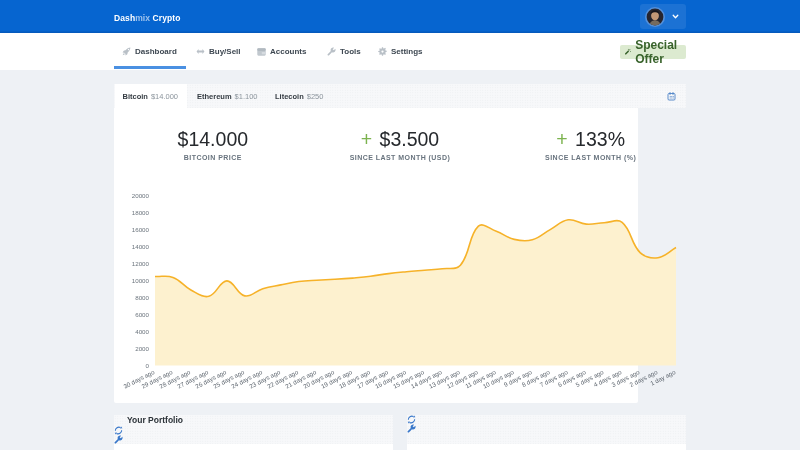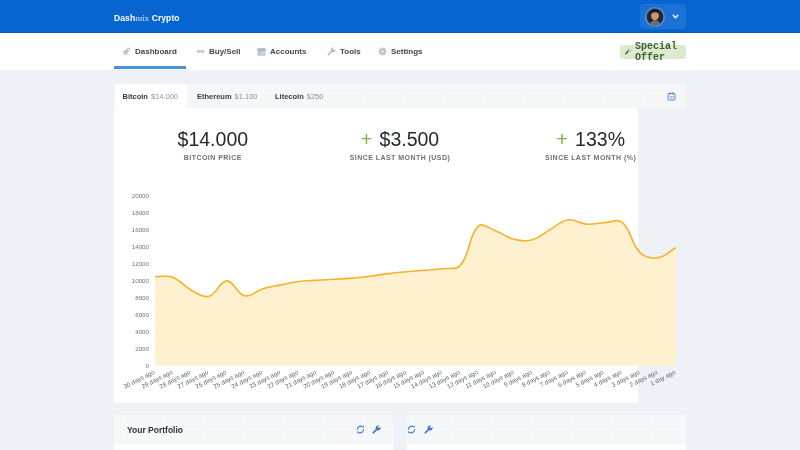--- a/index.html
+++ b/index.html
@@ -1,48 +1,48 @@
 <!DOCTYPE html>
 <html><head>
 <meta charset="utf-8">
 <style>
 * { margin:0; padding:0; box-sizing:border-box; }
 html,body { width:800px; height:450px; background:#eef1f5; font-family:"Liberation Sans", sans-serif; overflow:hidden; }
 .hdr { position:absolute; left:0; top:0; width:800px; height:33px; background:#0665d0; box-shadow:inset 0 -1.5px 0 rgba(5,60,130,0.25); }
 .logo { position:absolute; left:114px; top:2px; line-height:33px; font-size:8.5px; font-weight:bold; color:#fff; letter-spacing:0.1px; }
-.logo .mix { color:rgba(255,255,255,0.6);font-family:Liberation Serif, serif; }
+.logo .mix { color:rgba(255,255,255,0.6); }
 .avbtn { position:absolute; left:640px; top:4px; width:46px; height:25px; background:rgba(255,255,255,0.09); border-radius:3px; }
 .avbtn svg { position:absolute; }
 .nav { position:absolute; left:0; top:33px; width:800px; height:37px; background:#fff; }
 .navin { position:absolute; left:114px; top:0; width:572px; height:37px;text-decoration:underline; }
 .nitem { position:absolute; top:0; height:37px; display:flex; align-items:center; font-size:8px; font-weight:bold; color:#3e4852; }
 .nitem svg { margin-right:4px; color:#b9c0c7; }
 .nitem.active::after { content:""; position:absolute; left:0; right:0; bottom:1.5px; height:3px; background:#4a90e2; }
-.badge-off { position:absolute; left:620px; top:11.5px; width:66px; height:14px; background:#dcead0; border-radius:2px; color:#39632c; font-size:10px; font-weight:bold; display:flex; align-items:center;font-family:Liberation Mono, monospace; }
+.badge-off { position:absolute; left:620px; top:11.5px; width:66px; height:14px; background:#dcead0; border-radius:2px; color:#39632c; font-size:12px; font-weight:bold; display:flex; align-items:center; }
 .badge-off svg { margin:0 4px 0 5px; }
 .card { position:absolute; background:#fff; border-radius:2px; }
 .main-card { left:114px; top:84px; width:524px; height:319px; }
 .dots { background-color:#f7f8fa; background-image:radial-gradient(rgba(30,50,70,0.05) 0.6px, transparent 0.7px); background-size:2.5px 2.5px; }
 .tabbar { position:absolute; left:0; top:0; width:572px; height:24px; }
 .ctab { position:absolute; top:0; height:24px; display:flex; align-items:center; font-size:7.5px; color:#343b42; }
 .ctab b { font-weight:bold; }
 .ctab .amt { color:#8b949c; margin-left:3px; font-weight:normal; }
 .ctab.active { background:#fff; }
 .calico { position:absolute; left:553px; top:8px; color:#4c82c6; }
 .stats { position:absolute; left:0; top:24px; width:572px; height:80px; display:flex; }
 .stat { width:190.66px; text-align:center; }
 .stat .val { margin-top:21.5px; font-size:19.5px; color:#26292d; line-height:19px; letter-spacing:0; }
 .stat .val .plus { color:#7cb34f; margin-right:2px; }
 .stat .lab { margin-top:5.5px; font-size:7px; font-weight:bold; color:#68737e; letter-spacing:0.45px; }
 .chart { position:absolute; left:0; top:102px; }
 .chart text { font-size:6.2px; fill:#6b747d; }
 .chart .xl text { fill:#5d656e; }
 .bcard1 { left:114px; top:415px; width:279px; height:40px; }
 .bcard2 { left:407px; top:415px; width:279px; height:40px; }
-.bhead { position:absolute; left:0; top:0; right:0; height:29px; display:flex; align-items:center; }
+.bhead { position:absolute; left:0; top:0; right:0; height:29px; display:flex; align-items:flex-start;flex-direction:column; }
 .bhead .ttl { font-size:8.5px; font-weight:bold; color:#2b3238; margin-left:13px; flex:1; }
 .bhead svg { color:#3a78ca; margin-right:12px; }
 </style>
 </head>
 <body>
 <div class="hdr">
   <div class="logo">Dash<span class="mix">mix</span> Crypto</div>
   <div class="avbtn">
     <svg style="left:5px;top:2.5px" width="20" height="20" viewBox="0 0 20 20">
       <circle cx="10" cy="10" r="10" fill="#5490da"></circle>

